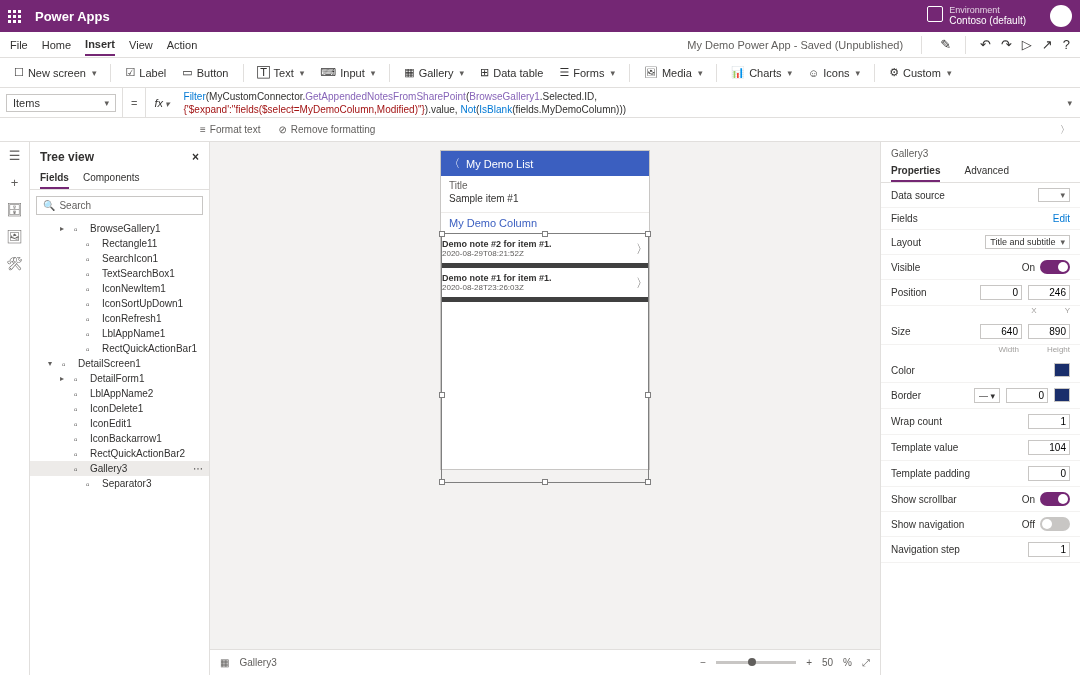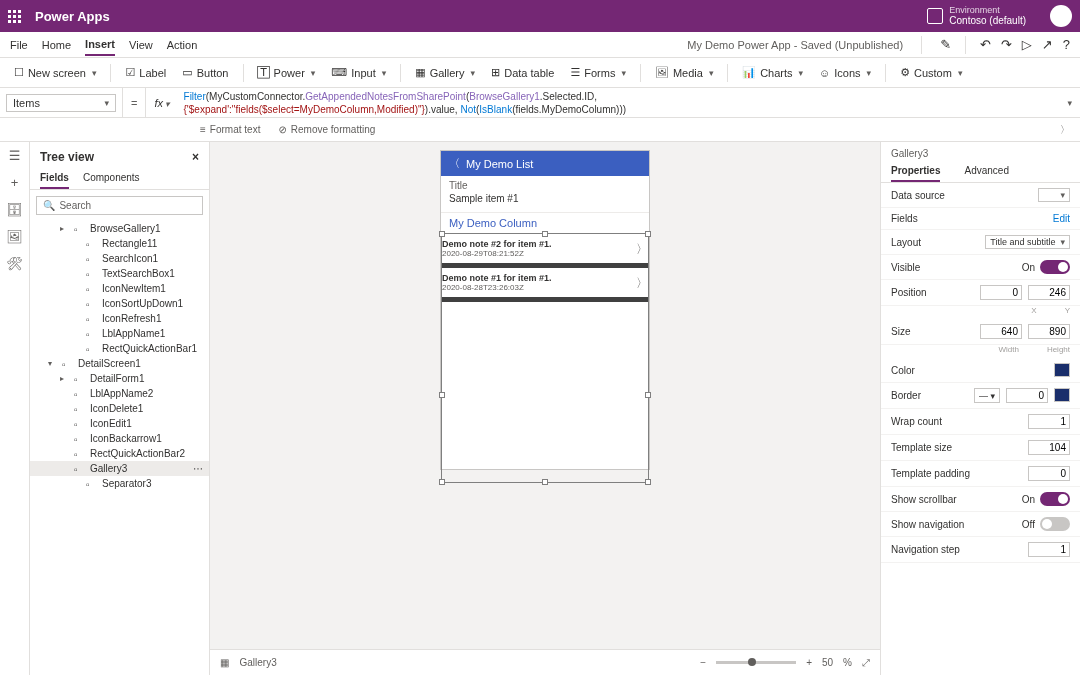--- a/index.html
+++ b/index.html
@@ -3,21 +3,21 @@
 <meta charset="utf-8">
 <style>
 *{box-sizing:border-box;margin:0;padding:0;font-family:"Segoe UI",Arial,sans-serif}
 body{background:#f0f0f0;width:1080px;height:675px;overflow:hidden;font-size:11px;color:#323130}
 .app{display:flex;flex-direction:column;height:100%;background:#fff}
 .hdr{background:#742774;color:#fff;display:flex;align-items:center;height:32px;padding:0 8px;gap:14px}
 .waffle{display:grid;grid-template-columns:repeat(3,3px);grid-template-rows:repeat(3,3px);gap:2px}
 .waffle i{background:#fff;width:3px;height:3px}
 .hdr-title{font-size:13px;font-weight:600}
 .hdr-spacer{flex:1}
-.env{display:flex;align-items:center;gap:6px;font-size:10px}
+.env{display:flex;gap:6px;font-size:10px}
 .env-icon{width:16px;height:16px;border:1px solid #fff;border-radius:2px}
 .env-txt{display:flex;flex-direction:column;line-height:1.1}
 .env-txt small{opacity:.8;font-size:9px}
 .avatar{width:22px;height:22px;border-radius:50%;background:#fff;margin-left:10px}
 .menu{display:flex;align-items:center;height:26px;border-bottom:1px solid #e1dfdd;padding:0 10px;gap:14px;font-size:11px}
 .menu span{cursor:pointer;padding:4px 0}
 .menu .active{border-bottom:2px solid #742774;font-weight:600}
 .menu-spacer{flex:1}
 .menu-right{color:#605e5c}
 .menu-icons{display:flex;gap:10px;align-items:center;color:#323130}
@@ -134,21 +134,21 @@
       <span>?</span>
     </div>
   </div>
 
   <div class="tool">
     <div class="tool-btn">☐ <span>New screen</span><span class="chev">▾</span></div>
     <div class="sep"></div>
     <div class="tool-btn">☑ <span>Label</span></div>
     <div class="tool-btn">▭ <span>Button</span></div>
     <div class="sep"></div>
-    <div class="tool-btn">🅃 <span>Power</span><span class="chev">▾</span></div>
+    <div class="tool-btn">🅃 <span>Text</span><span class="chev">▾</span></div>
     <div class="tool-btn">⌨ <span>Input</span><span class="chev">▾</span></div>
     <div class="sep"></div>
     <div class="tool-btn">▦ <span>Gallery</span><span class="chev">▾</span></div>
     <div class="tool-btn">⊞ <span>Data table</span></div>
     <div class="tool-btn">☰ <span>Forms</span><span class="chev">▾</span></div>
     <div class="sep"></div>
     <div class="tool-btn">🖼 <span>Media</span><span class="chev">▾</span></div>
     <div class="sep"></div>
     <div class="tool-btn">📊 <span>Charts</span><span class="chev">▾</span></div>
     <div class="tool-btn">☺ <span>Icons</span><span class="chev">▾</span></div>
@@ -408,21 +408,21 @@
             <span class="sel-box">— ▾</span>
             <input type="text" value="0" style="">
             <span class="color-sw"></span>
           </span>
         </div>
       <div class="prow">
           <label>Wrap count</label>
           <input type="text" value="1" style="">
         </div>
       <div class="prow">
-          <label>Template size</label>
+          <label>Template value</label>
           <input type="text" value="104" style="">
         </div>
       <div class="prow">
           <label>Template padding</label>
           <input type="text" value="0" style="">
         </div>
       <div class="prow">
           <label>Show scrollbar</label>
           <span style="display:flex;gap:5px;align-items:center">
             <span>On</span>

